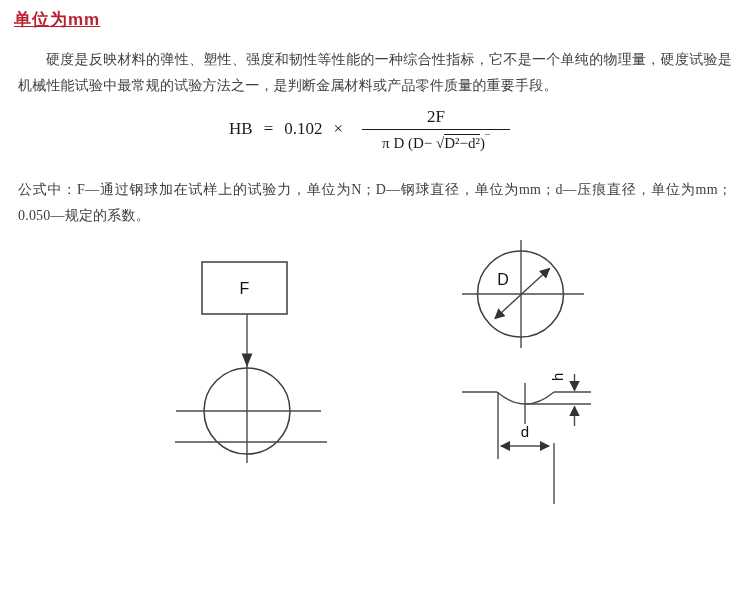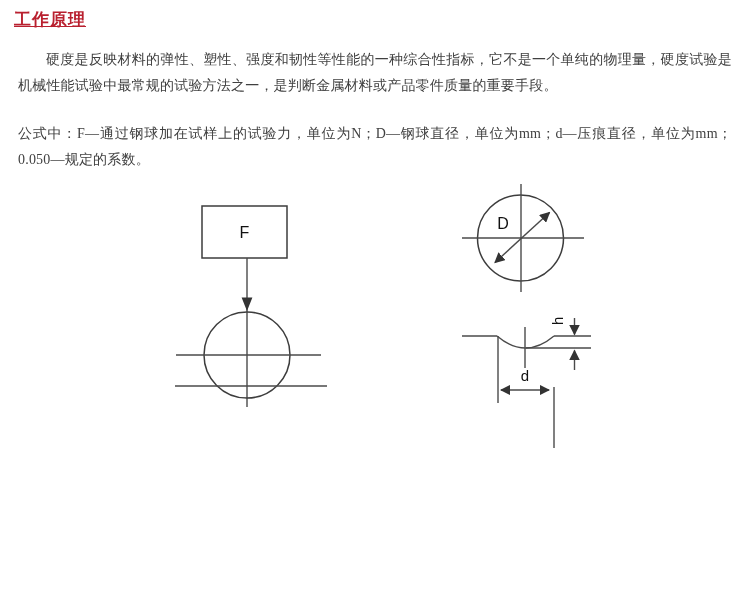--- a/index.html
+++ b/index.html
@@ -72,25 +72,35 @@
     font-family: "Liberation Sans", sans-serif;
     font-size: 16px;
     fill: #111111;
   }
 </style>
 </head>
 <body>
 
 <div class="page">
 
-  <h1 class="doc-title">工作原理</h1>
+  <h1 class="doc-title">单位为mm</h1>
 
   <p class="body-text indented">硬度是反映材料的弹性、塑性、强度和韧性等性能的一种综合性指标，它不是一个单纯的物理量，硬度试验是机械性能试验中最常规的试验方法之一，是判断金属材料或产品零件质量的重要手段。</p>
 
 
+  <div class="formula-row">
+    <span>HB</span>
+    <span>=</span>
+    <span>0.102</span>
+    <span>×</span>
+    <span class="frac">
+      <span class="num">2F</span>
+      <span class="den"><span>π D (D− </span><span>√</span><span class="radicand">D²−d²</span><span>)</span><sup class="stray">¯</sup></span>
+    </span>
+  </div>
 
   <p class="body-text notes">公式中：F—通过钢球加在试样上的试验力，单位为N；D—钢球直径，单位为mm；d—压痕直径，单位为mm；0.050—规定的系数。</p>
 
   <svg class="diagram-svg" width="750" height="277" viewBox="0 330 750 277" xmlns="http://www.w3.org/2000/svg">
     <defs>
       <marker id="arr" viewBox="0 0 10 10" refX="9" refY="5" markerWidth="7.5" markerHeight="7.5" orient="auto-start-reverse">
         <path d="M0,0 L10,5 L0,10 z" fill="#333333"></path>
       </marker>
     </defs>
 

